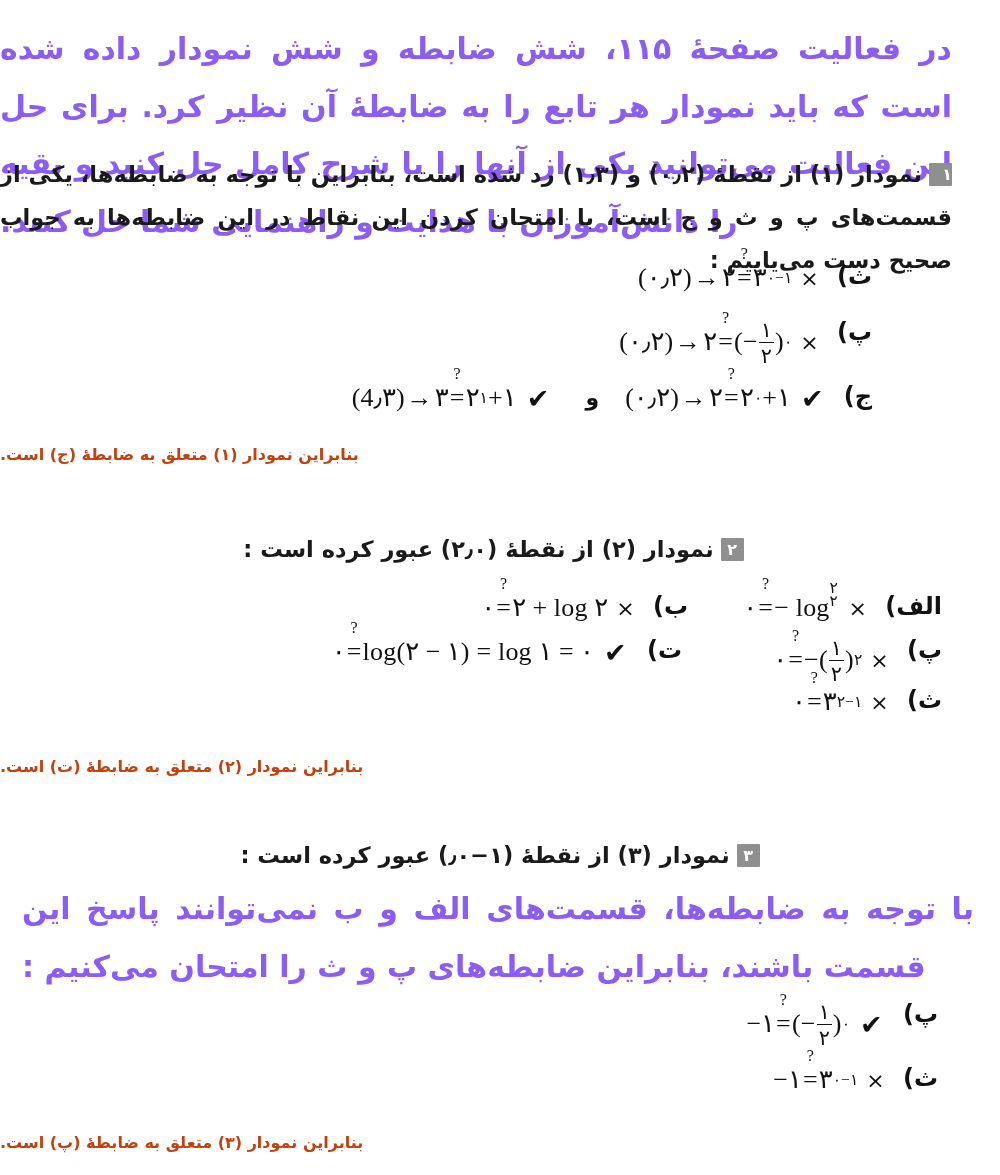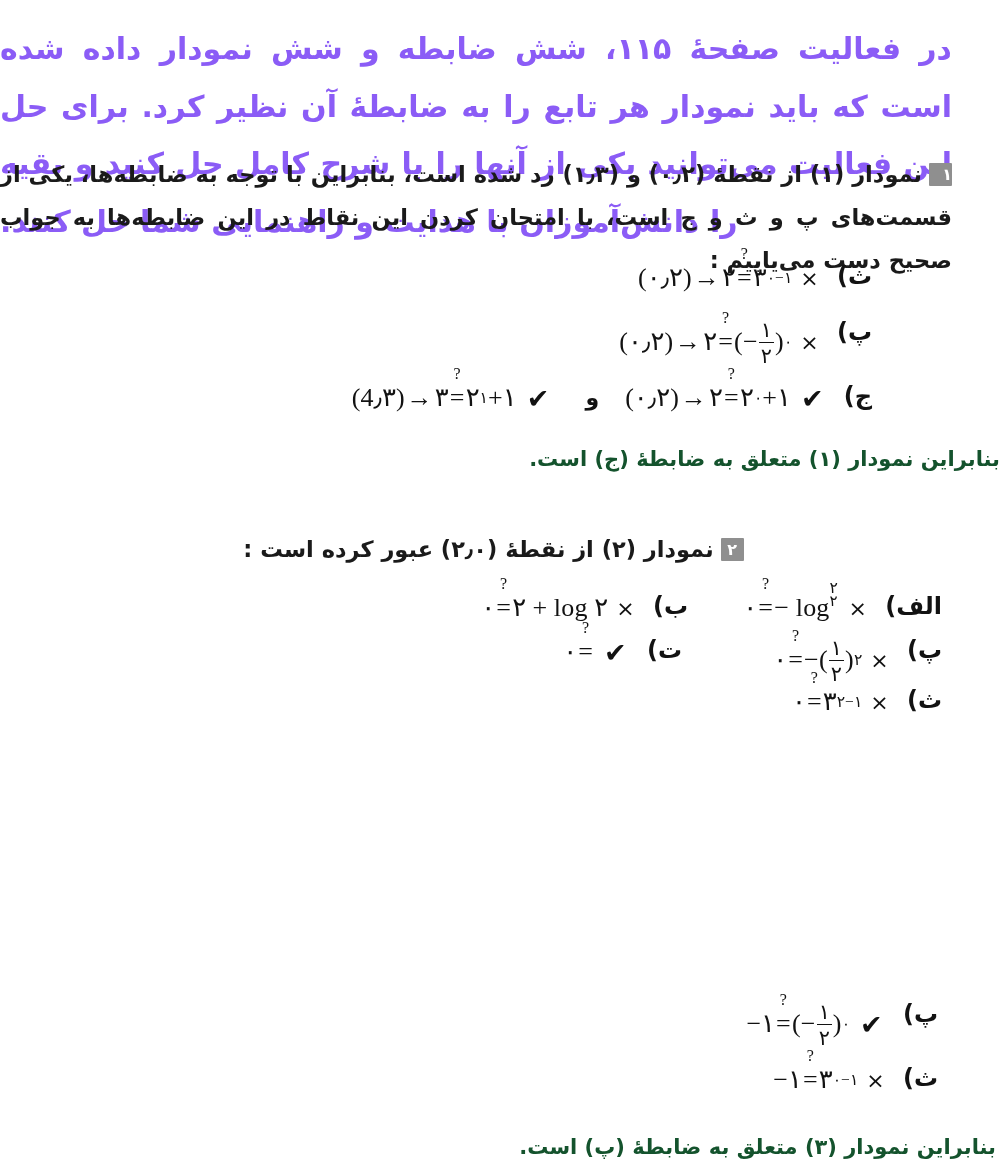--- a/index.html
+++ b/index.html
@@ -177,25 +177,25 @@
   .conj {
     font-family: "DejaVu Sans", "Liberation Sans", sans-serif;
     font-size: 22px;
     font-weight: 600;
     direction: rtl;
   }
 
   
   .conclusion {
     direction: rtl;
-    font-size: 21px;
+    font-size: 16px;
     font-weight: 600;
     line-height: 1.9;
-    text-align: right;
-    color: #14532d;
+    text-align: left;
+    color: #c2410c;
   }
 
   
   .abs { position: absolute; }
 </style>
 </head>
 <body>
 
 <div class="page">
 
@@ -309,37 +309,43 @@
         <sup class="sx">۲</sup>
       <span class="times">×</span>
     </span>
   </div>
 
   <div class="math-row abs" style="top:636px; right:318px;">
     <span class="tag">ت)</span>
     <span class="expr">
       <span>۰</span>
       <span class="qeq"><span class="q">?</span>=</span>
+      <span>log(۲ − ۱) = log ۱ = ۰</span>
       <span class="tick">✔</span>
     </span>
   </div>
 
   <div class="math-row abs" style="top:686px; right:58px;">
     <span class="tag">ث)</span>
     <span class="expr">
       <span>۰</span>
       <span class="qeq"><span class="q">?</span>=</span>
       <span>۳</span>
         <sup class="sx">۲−۱</sup>
       <span class="times">×</span>
     </span>
   </div>
 
-
-
+  <div class="conclusion abs" style="top:752px; right:0; left:0;">بنابراین نمودار (۲) متعلق به ضابطهٔ (ت) است.</div>
+
+  <div class="line-right abs" style="top:834px; right:26px; left:26px; text-align:center;">
+    <span class="num-badge">۳</span><span>نمودار (۳) از نقطهٔ (۱−٫۰) عبور کرده است :</span>
+  </div>
+
+  <div class="prose last-center abs" style="top:880px; right:26px; left:22px; width:952px;">با توجه به ضابطه‌ها، قسمت‌های الف و ب نمی‌توانند پاسخ این قسمت باشند، بنابراین ضابطه‌های پ و ث را امتحان می‌کنیم :</div>
 
   <div class="math-row abs" style="top:1000px; right:62px;">
     <span class="tag">پ)</span>
     <span class="expr">
       <span>−۱</span>
       <span class="qeq"><span class="q">?</span>=</span>
       <span>(</span>
         <span>−</span>
         <span class="frac">
           <span class="nm">۱</span>

